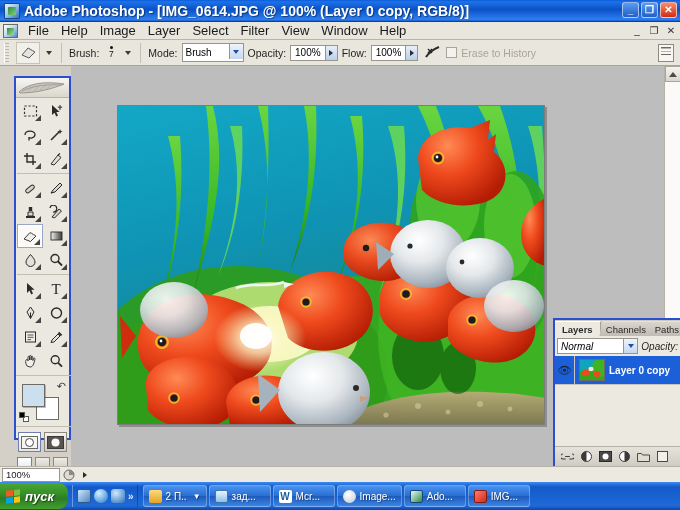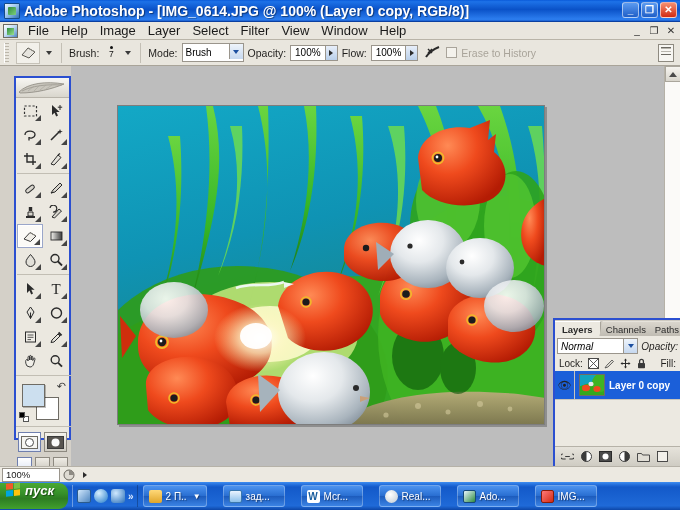--- a/index.html
+++ b/index.html
@@ -276,34 +276,34 @@
   
   .taskbar {
     position: absolute; left: 0; bottom: 0; width: 680px; height: 28px;
     background: linear-gradient(180deg,#3f8df0 0%,#2570dd 9%,#1359c9 18%,#1f6ad8 85%,#0d47a8 100%);
     display: flex; align-items: center;
   }
   .start-btn {
     height: 26px; padding: 0 14px 0 6px; margin: 1px 0 1px 0;
     background: linear-gradient(180deg,#4aa832 0%,#37922a 38%,#2d7d22 60%,#42a02e 100%);
     border-radius: 0 9px 9px 0;
-    display: flex; align-items: flex-start; gap: 5px;
+    display: flex; align-items: center; gap: 5px;
     color: #fff; font-weight: bold; font-size: 13px; font-style: italic;
     text-shadow: 1px 1px 1px rgba(0,0,0,.5);
   }
   .flag { width: 14px; height: 13px; display:grid; grid-template-columns:1fr 1fr; grid-template-rows:1fr 1fr; gap:1px; transform: skewY(-6deg); }
   .flag i { display:block; }
   .quick-launch {
     display:flex; align-items:center; gap: 3px; padding: 0 4px; height: 22px;
     border-left: 1px solid rgba(255,255,255,.35); border-right: 1px solid rgba(0,0,0,.25);
     margin-left: 4px;
   }
   .ql-ic { width: 14px; height: 14px; border-radius: 2px; }
   .ql-chev { color:#dce9ff; font-size:10px; font-weight:bold; letter-spacing:-1px; }
-  .tasks { display: flex; align-items: center; gap: 16px; margin-left: 5px; }
+  .tasks { display: flex; align-items: center; gap: 2px; margin-left: 5px; }
   .task-btn {
     height: 22px; min-width: 62px; padding: 0 5px;
     background: linear-gradient(180deg,#4b92ef,#2a6fd2 48%,#1d5cbd 52%,#3b83e4);
     border: 1px solid rgba(255,255,255,.28); border-radius: 3px;
     display: flex; align-items: center; gap: 4px;
     color: #fff; font-size: 10px; text-shadow: 1px 1px 1px rgba(0,0,0,.4);
     white-space: nowrap; overflow: hidden;
   }
   .task-btn .t-ic { width: 13px; height: 13px; flex: 0 0 13px; border-radius: 2px; }
   .task-btn .t-caret { margin-left: 2px; font-size: 8px; }
@@ -819,46 +819,20 @@
     <div class="lp-row">
       <div class="lp-blend">
         <span>Normal</span>
         <span class="sel-arrow">
           <span class="caret-dn" style="border-top-color:#1c4fa0;margin:0;"></span>
         </span>
       </div>
       <div class="lp-label">Opacity:</div>
     </div>
 
-    <div class="lp-lockrow">
-      <span class="lp-label">Lock:</span>
-      <span class="lock-ic">
-        <svg width="11" height="11" viewBox="0 0 11 11">
-            <rect x="0.5" y="0.5" width="10" height="10" fill="#fff" stroke="#4a4a4a"></rect>
-            <path d="M0.5 0.5 L10.5 10.5 M10.5 0.5 L0.5 10.5" stroke="#4a4a4a" stroke-width="0.9"></path>
-          </svg>
-      </span>
-      <span class="lock-ic">
-        <svg width="11" height="11" viewBox="0 0 11 11">
-            <path d="M1 10 L2.5 7.5 L8 2 L9.5 3.5 L4 9 Z" fill="#d9d6ce" stroke="#4a4a4a" stroke-width="0.8"></path>
-          </svg>
-      </span>
-      <span class="lock-ic">
-        <svg width="11" height="11" viewBox="0 0 11 11">
-            <path d="M5.5 0.5 L7 2.5 L6 2.5 L6 5 L8.5 5 L8.5 4 L10.5 5.5 L8.5 7 L8.5 6 L6 6 L6 8.5 L7 8.5 L5.5 10.5 L4 8.5 L5 8.5 L5 6 L2.5 6 L2.5 7 L0.5 5.5 L2.5 4 L2.5 5 L5 5 L5 2.5 L4 2.5 Z" fill="#2b2b2b"></path>
-          </svg>
-      </span>
-      <span class="lock-ic">
-        <svg width="11" height="11" viewBox="0 0 11 11">
-            <rect x="2" y="5" width="7" height="5.2" rx="0.8" fill="#3a3a3a"></rect>
-            <path d="M3.6 5 L3.6 3.2 A1.9 1.9 0 0 1 7.4 3.2 L7.4 5" fill="none" stroke="#3a3a3a" stroke-width="1.3"></path>
-          </svg>
-      </span>
-      <span class="lp-label" style="margin-left:auto;">Fill:</span>
-    </div>
 
     <div class="lp-list">
       <div class="lp-item selected">
         <span class="lp-eye">
           <span class="eye-glyph">👁</span>
         </span>
         <span class="lp-thumb">
           <svg width="26" height="22" viewBox="0 0 26 22" preserveAspectRatio="none">
             <rect width="26" height="22" fill="#12a3bd"></rect>
             <ellipse cx="14" cy="17" rx="18" ry="9" fill="#34a81c"></ellipse>
@@ -951,21 +925,21 @@
       <div class="task-btn">
         <span class="t-ic" style="background:linear-gradient(180deg,#eaf4ff,#8cc0ea);border:1px solid #3b78ad;"></span>
         <span>зад...</span>
       </div>
       <div class="task-btn">
         <span class="t-ic" style="background:#fff;color:#1b5e9e;font-weight:bold;font-size:10px;text-align:center;line-height:13px;text-shadow:none;">W</span>
         <span>Mcr...</span>
       </div>
       <div class="task-btn">
         <span class="t-ic" style="background:radial-gradient(circle at 40% 35%,#ffffff,#bfc9d2);border-radius:50%;"></span>
-        <span>Real...</span>
+        <span>Image...</span>
       </div>
       <div class="task-btn">
         <span class="t-ic" style="background:linear-gradient(135deg,#eaf6ff,#2e8b3f);border:1px solid #16497a;"></span>
         <span>Ado...</span>
       </div>
       <div class="task-btn">
         <span class="t-ic" style="background:linear-gradient(135deg,#ff7a7a,#d22b14);border:1px solid #8a1b08;"></span>
         <span>IMG...</span>
       </div>
     </div>

